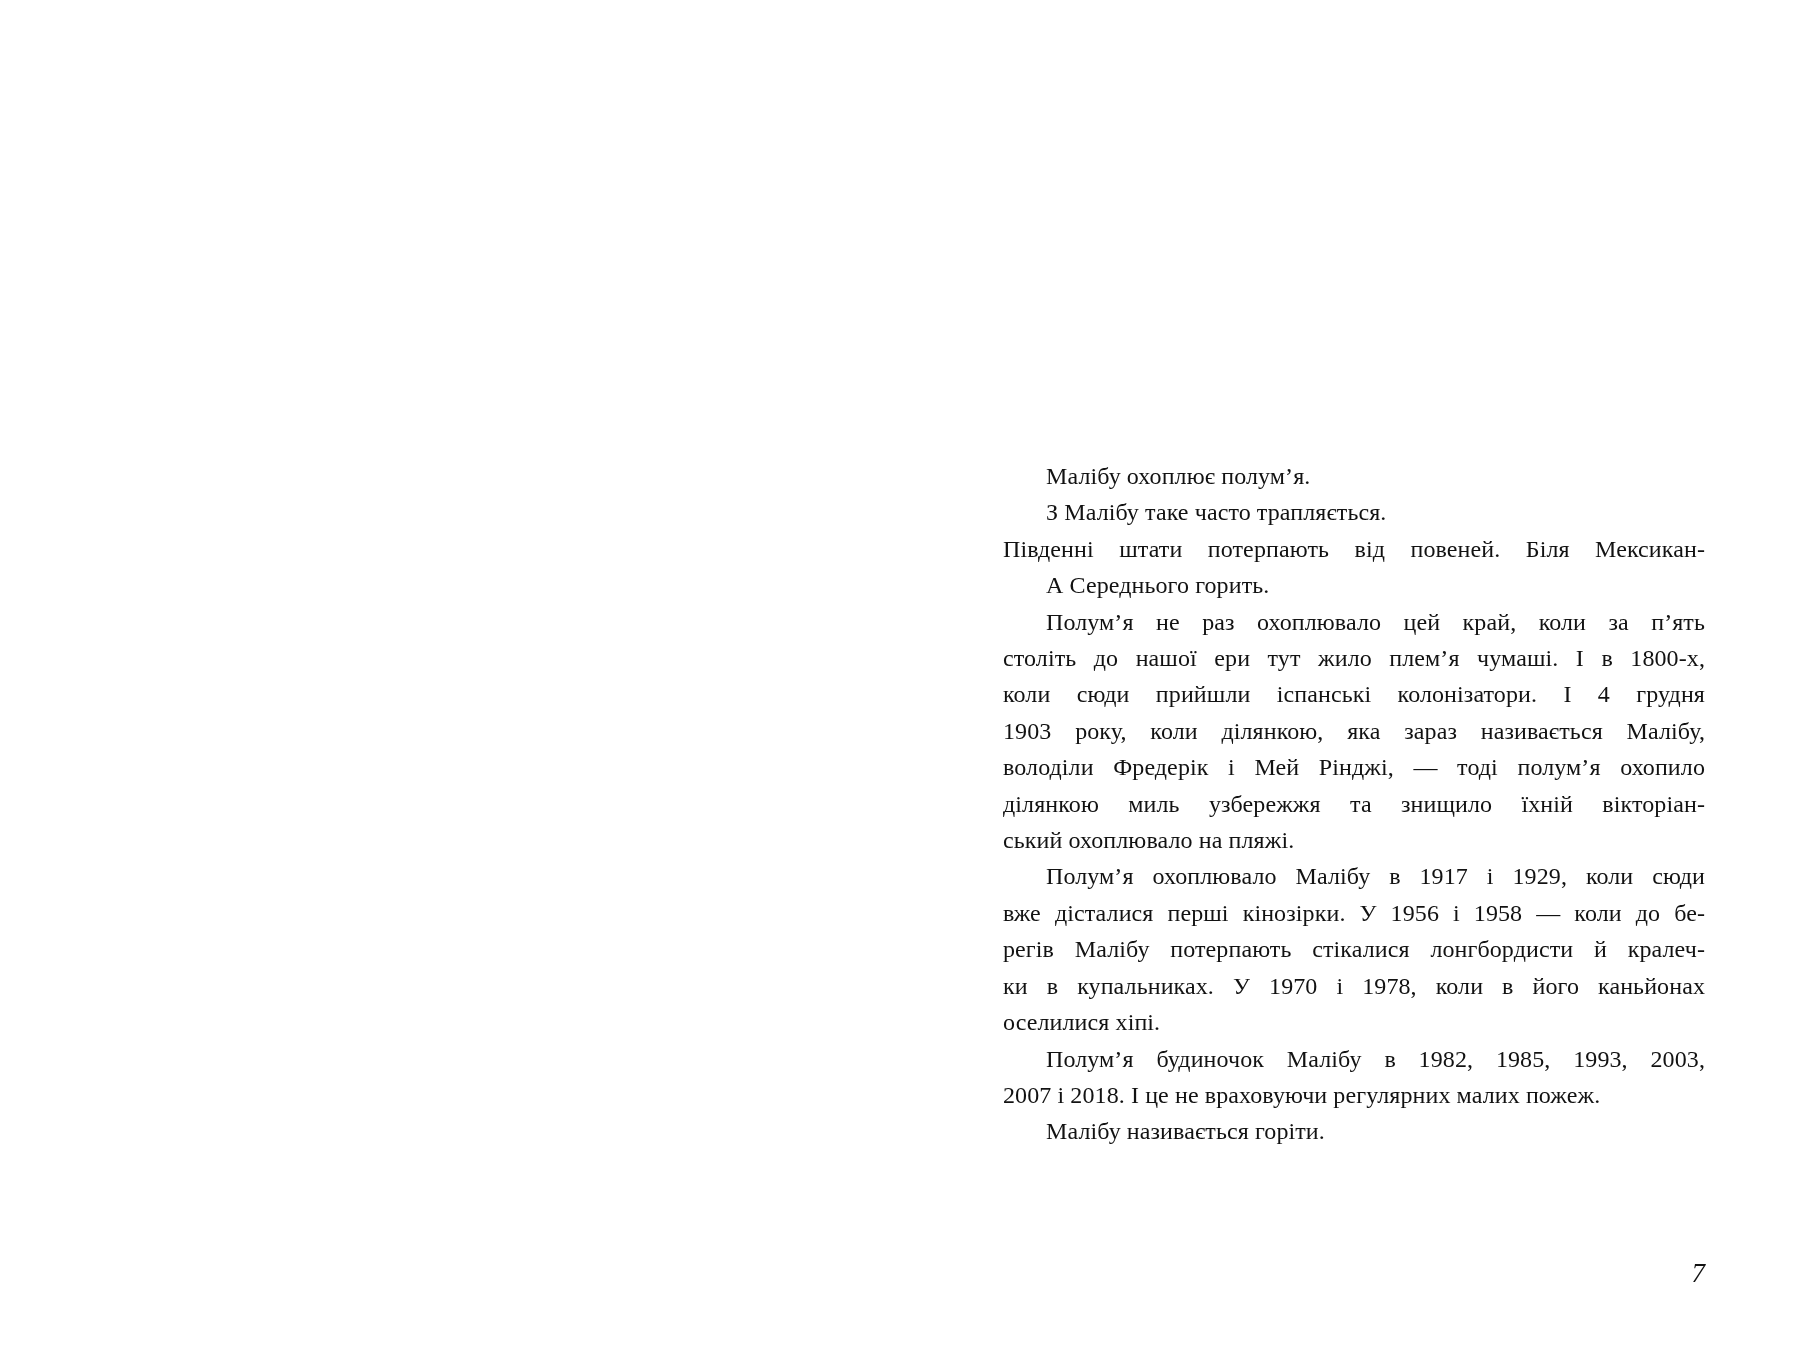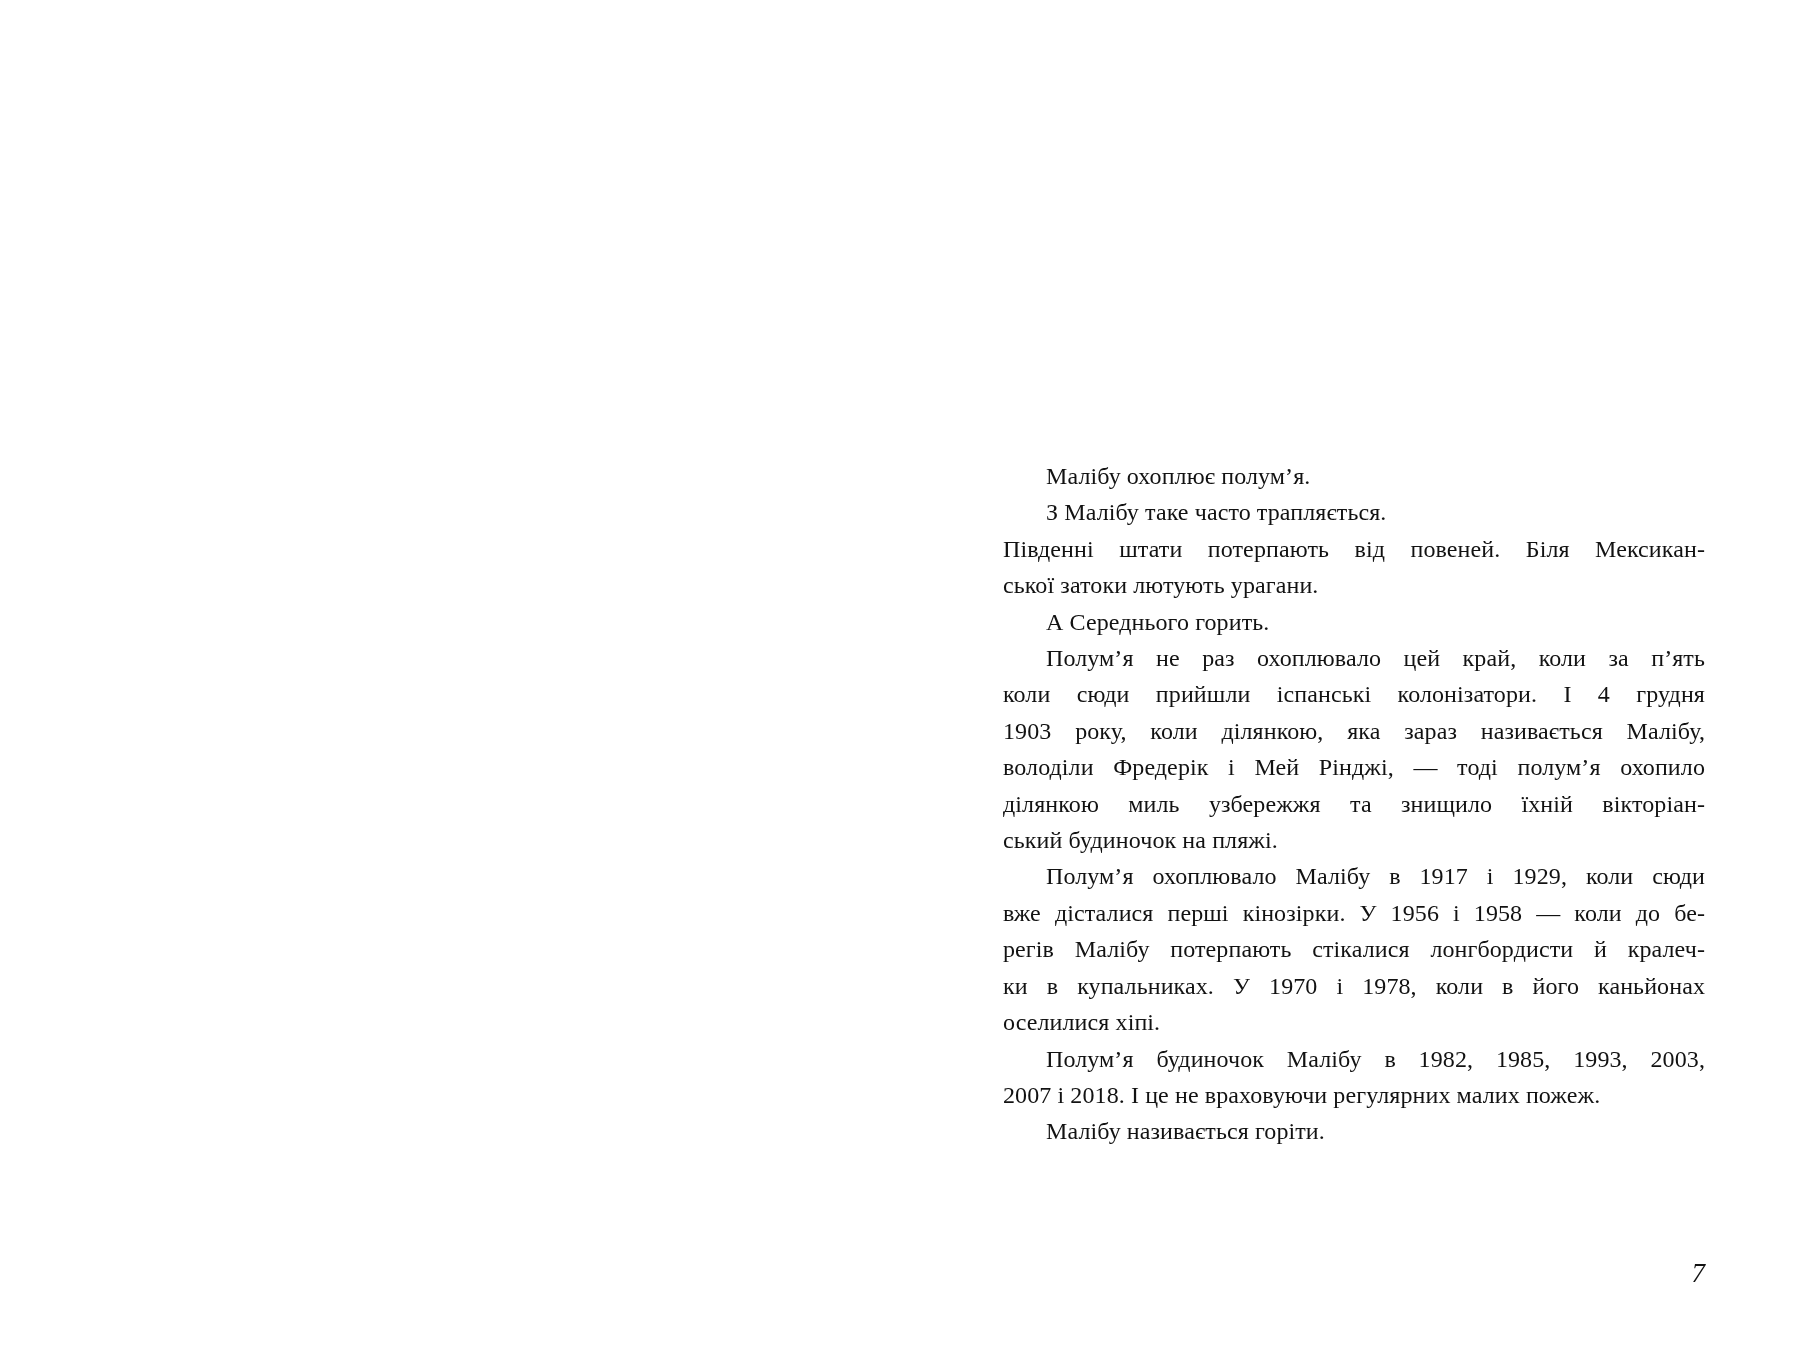--- a/index.html
+++ b/index.html
@@ -62,28 +62,28 @@
 
 <div class="spread">
   <div class="page"></div>
   <div class="page"></div>
 </div>
 
 <div class="text-block">
   <div class="line indent">Малібу охоплює полум’я.</div>
   <div class="line indent">З Малібу таке часто трапляється.</div>
   <div class="line j">Південні штати потерпають від повеней. Біля Мексикан-</div>
-  <div class="line">ської затоки лютують урагани.</div>
   <div class="line indent">А Середнього горить.</div>
   <div class="line indent j">Полум’я не раз охоплювало цей край, коли за п’ять</div>
+  <div class="line j">століть до нашої ери тут жило плем’я чумаші. І в 1800-х,</div>
   <div class="line j">коли сюди прийшли іспанські колонізатори. І 4 грудня</div>
   <div class="line j">1903 року, коли ділянкою, яка зараз називається Малібу,</div>
   <div class="line j">володіли Фредерік і Мей Рінджі, — тоді полум’я охопило</div>
   <div class="line j">ділянкою миль узбережжя та знищило їхній вікторіан-</div>
-  <div class="line">ський будиночок на пляжі.</div>
+  <div class="line">ський охоплювало на пляжі.</div>
   <div class="line indent j">Полум’я охоплювало Малібу в 1917 і 1929, коли сюди</div>
   <div class="line j">вже дісталися перші кінозірки. У 1956 і 1958 — коли до бе-</div>
   <div class="line j">регів Малібу потерпають стікалися лонгбордисти й кралеч-</div>
   <div class="line j">ки в купальниках. У 1970 і 1978, коли в його каньйонах</div>
   <div class="line">оселилися хіпі.</div>
   <div class="line indent j">Полум’я будиночок Малібу в 1982, 1985, 1993, 2003,</div>
   <div class="line">2007 і 2018. І це не враховуючи регулярних малих пожеж.</div>
   <div class="line indent">Малібу називається горіти.</div>
 </div>
 

